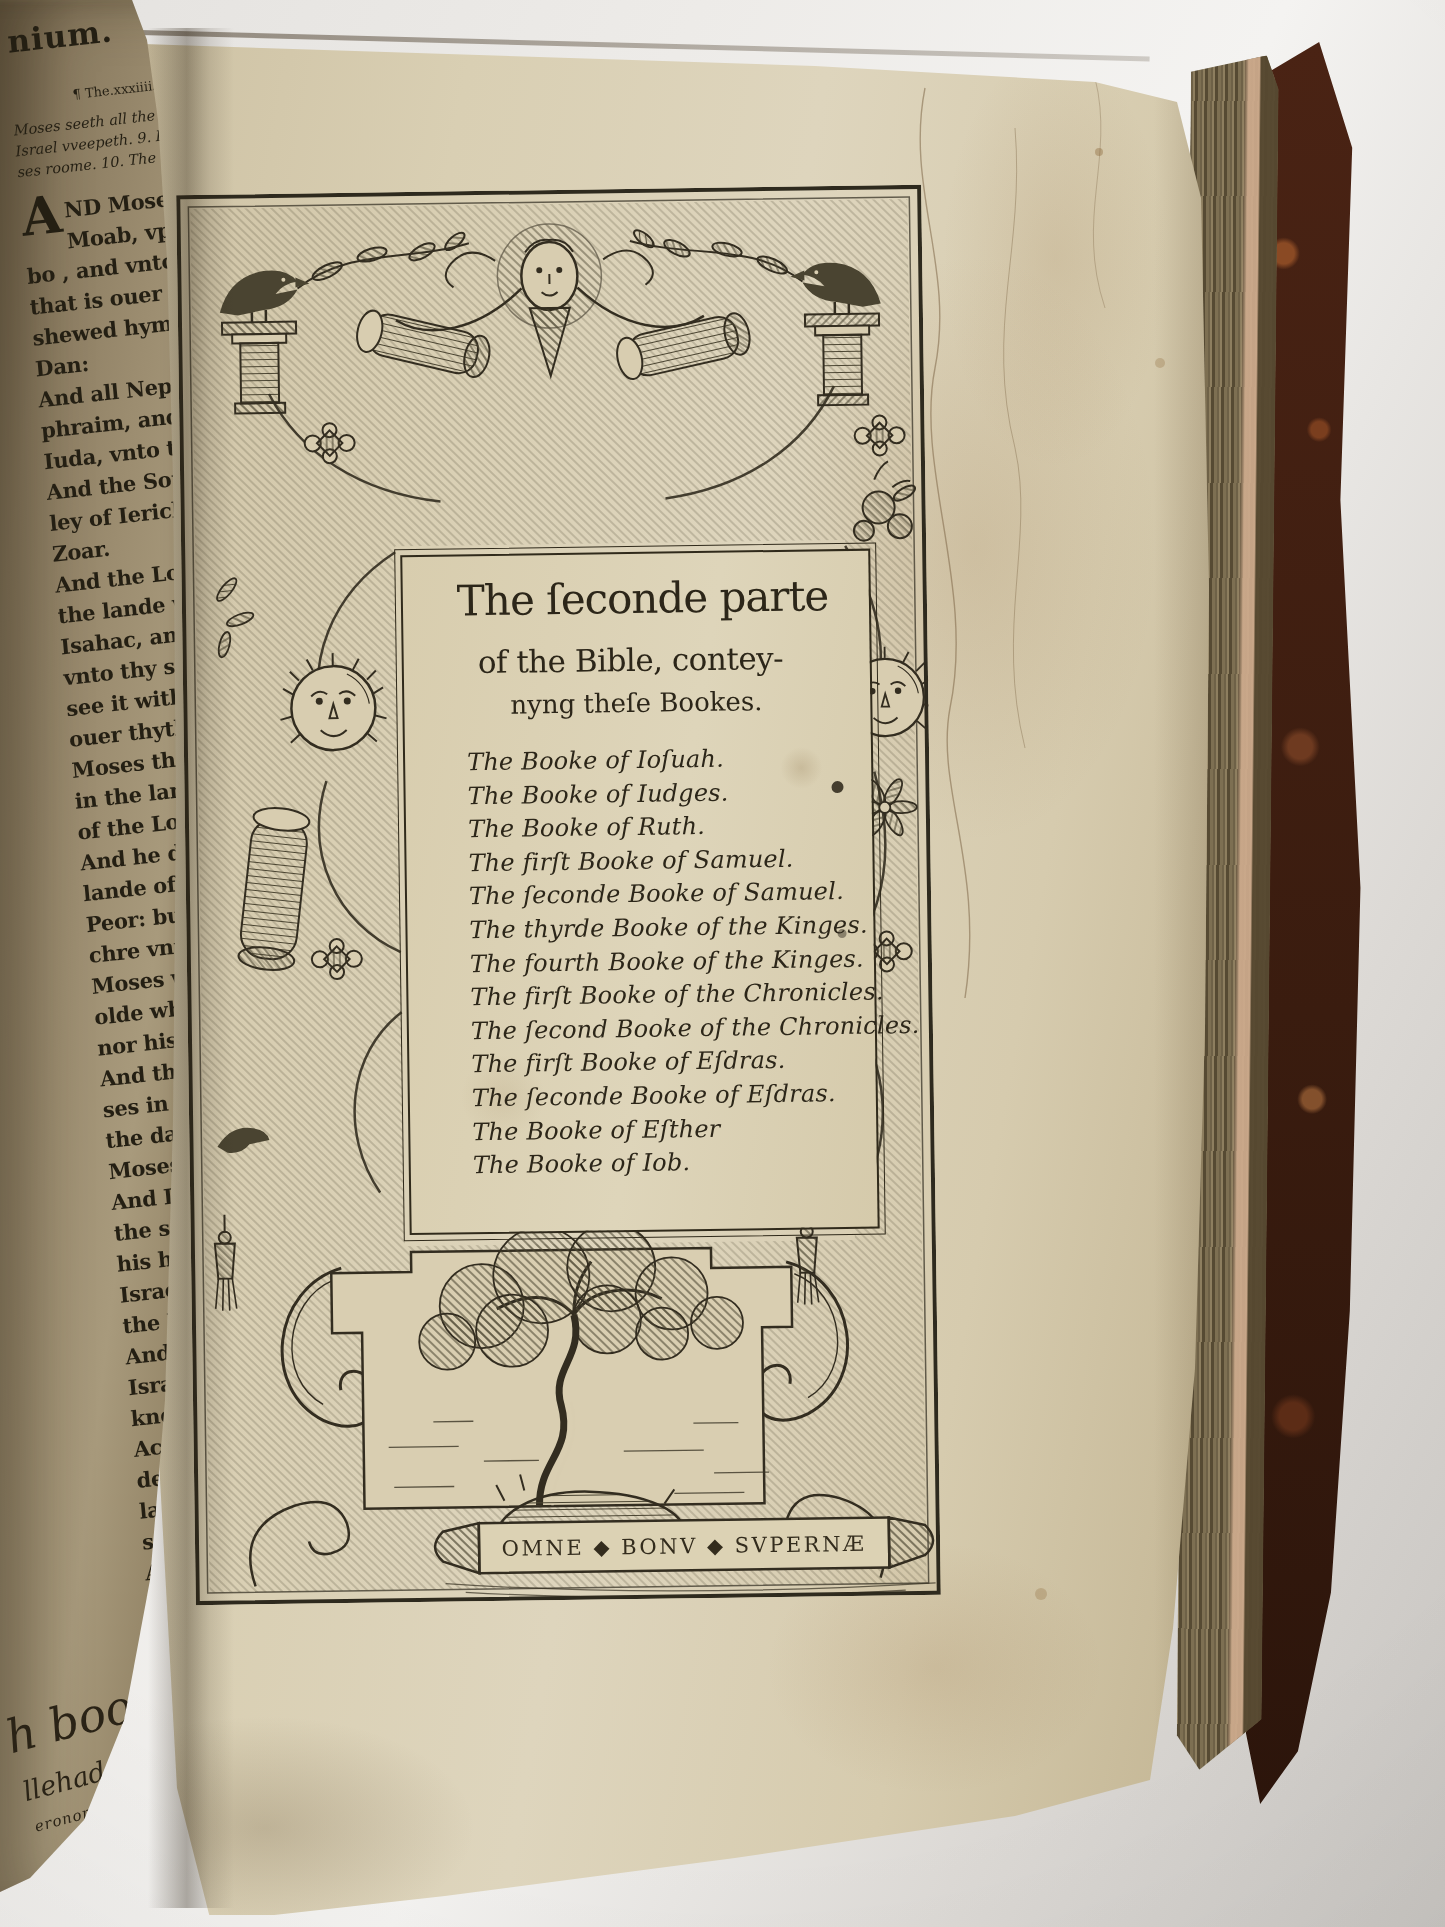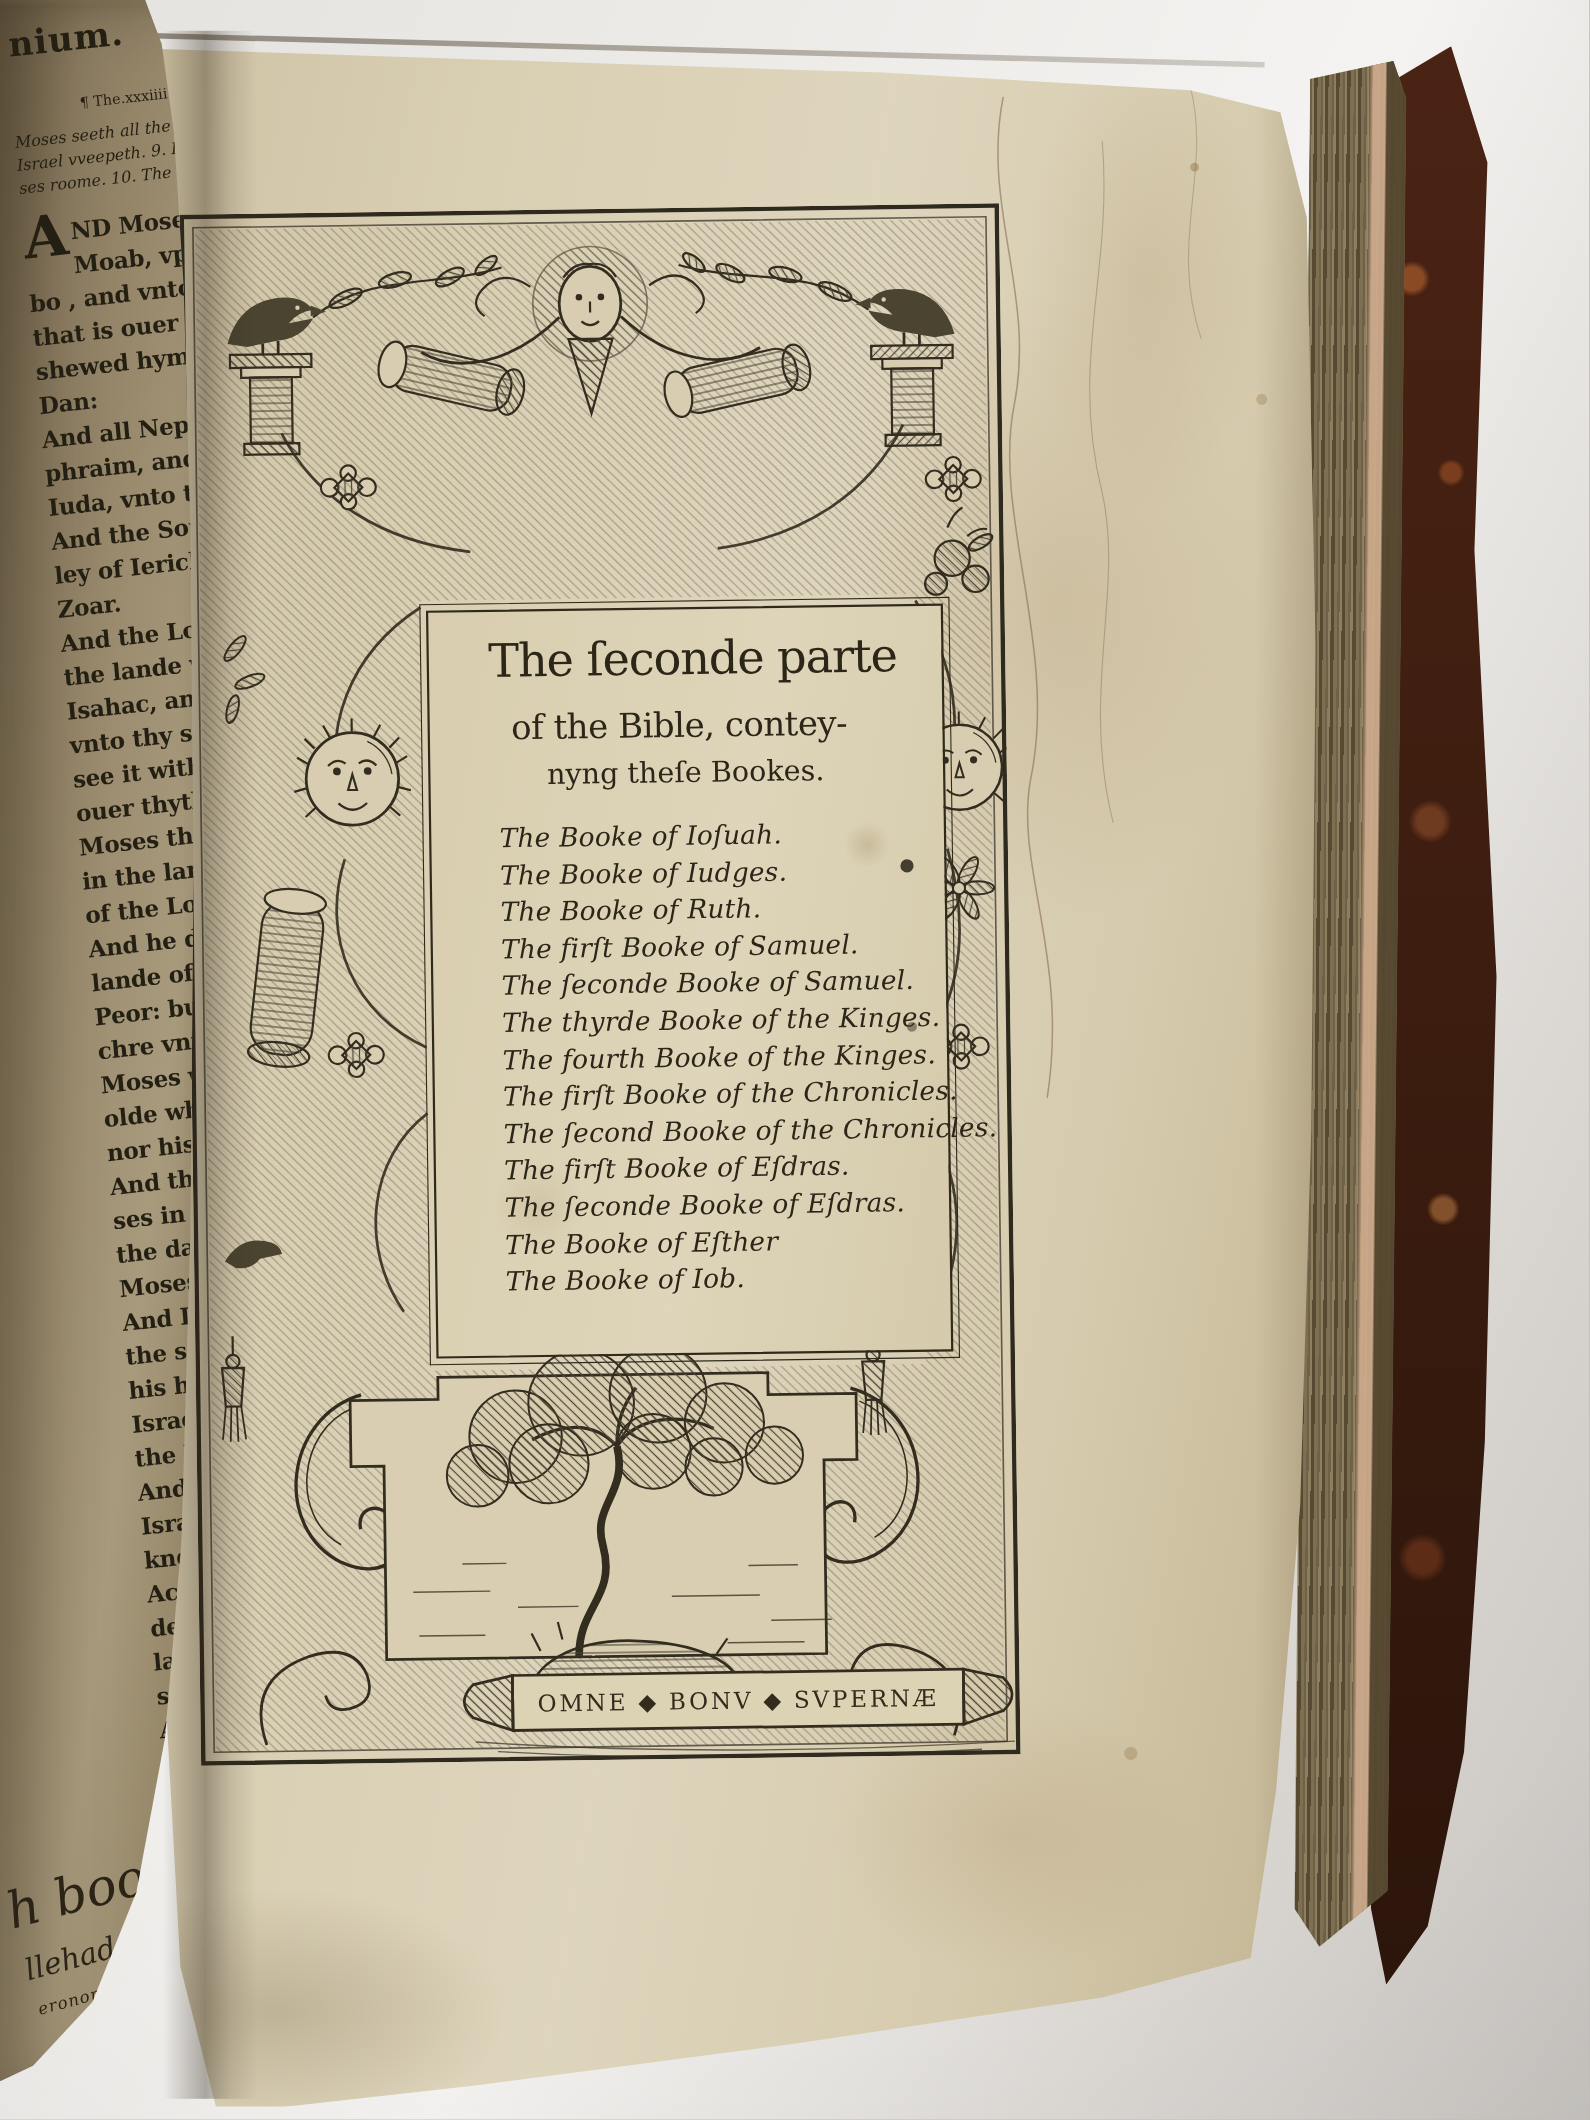--- a/index.html
+++ b/index.html
@@ -21,21 +21,21 @@
     clip-path:polygon(12% 2%,62% 0,90% 6%,80% 26%,97% 48%,88% 72%,72% 88%,44% 97%,12% 100%,0 96%,10% 70%,2% 46%,8% 20%);
     box-shadow:26px 16px 44px rgba(100,95,88,.55);}
   .fore-edge{position:absolute;left:1182px;top:55px;width:88px;height:1715px;z-index:2;
     transform:rotate(.6deg);
     background:
       linear-gradient(90deg,transparent 0 60%,rgba(206,171,141,.92) 66% 78%,rgba(86,72,48,.95) 80% 100%),
       repeating-linear-gradient(90deg,#6e6147 0 2px,#8d7e5f 2px 4px,#564a33 4px 7px,#7d6f52 7px 10px);
     clip-path:polygon(0 1%,86% 0,100% 2%,100% 97%,30% 100%,4% 98%);}
 
   
-  .main-page{position:absolute;left:102px;top:28px;width:1105px;height:1887px;z-index:3;
+  .main-page{position:absolute;left:115px;top:28px;width:1105px;height:1887px;z-index:3;
     background:
       radial-gradient(ellipse 260px 420px at 860px 520px,rgba(146,108,62,.16),transparent 70%),
       radial-gradient(ellipse 160px 300px at 940px 230px,rgba(146,108,62,.14),transparent 70%),
       radial-gradient(ellipse 240px 180px at 820px 1640px,rgba(140,100,55,.14),transparent 70%),
       radial-gradient(ellipse 300px 160px at 150px 1800px,rgba(90,70,40,.22),transparent 70%),
       linear-gradient(90deg,rgba(80,60,30,.20) 0,transparent 8%),
       linear-gradient(270deg,rgba(80,60,30,.24) 0,transparent 6%),
       linear-gradient(100deg,#cdc1a3 0%,#d9cfb3 25%,#ded5bd 50%,#d6cbae 75%,#c2b492 100%);
     clip-path:polygon(28px 16px,700px 38px,980px 54px,1062px 74px,1086px 170px,1094px 560px,1090px 1000px,1080px 1340px,1058px 1600px,1035px 1752px,900px 1788px,620px 1830px,330px 1868px,96px 1894px,62px 1760px,40px 1360px,25px 860px,22px 400px);}
   .crackles{position:absolute;left:750px;top:40px;z-index:1;}

